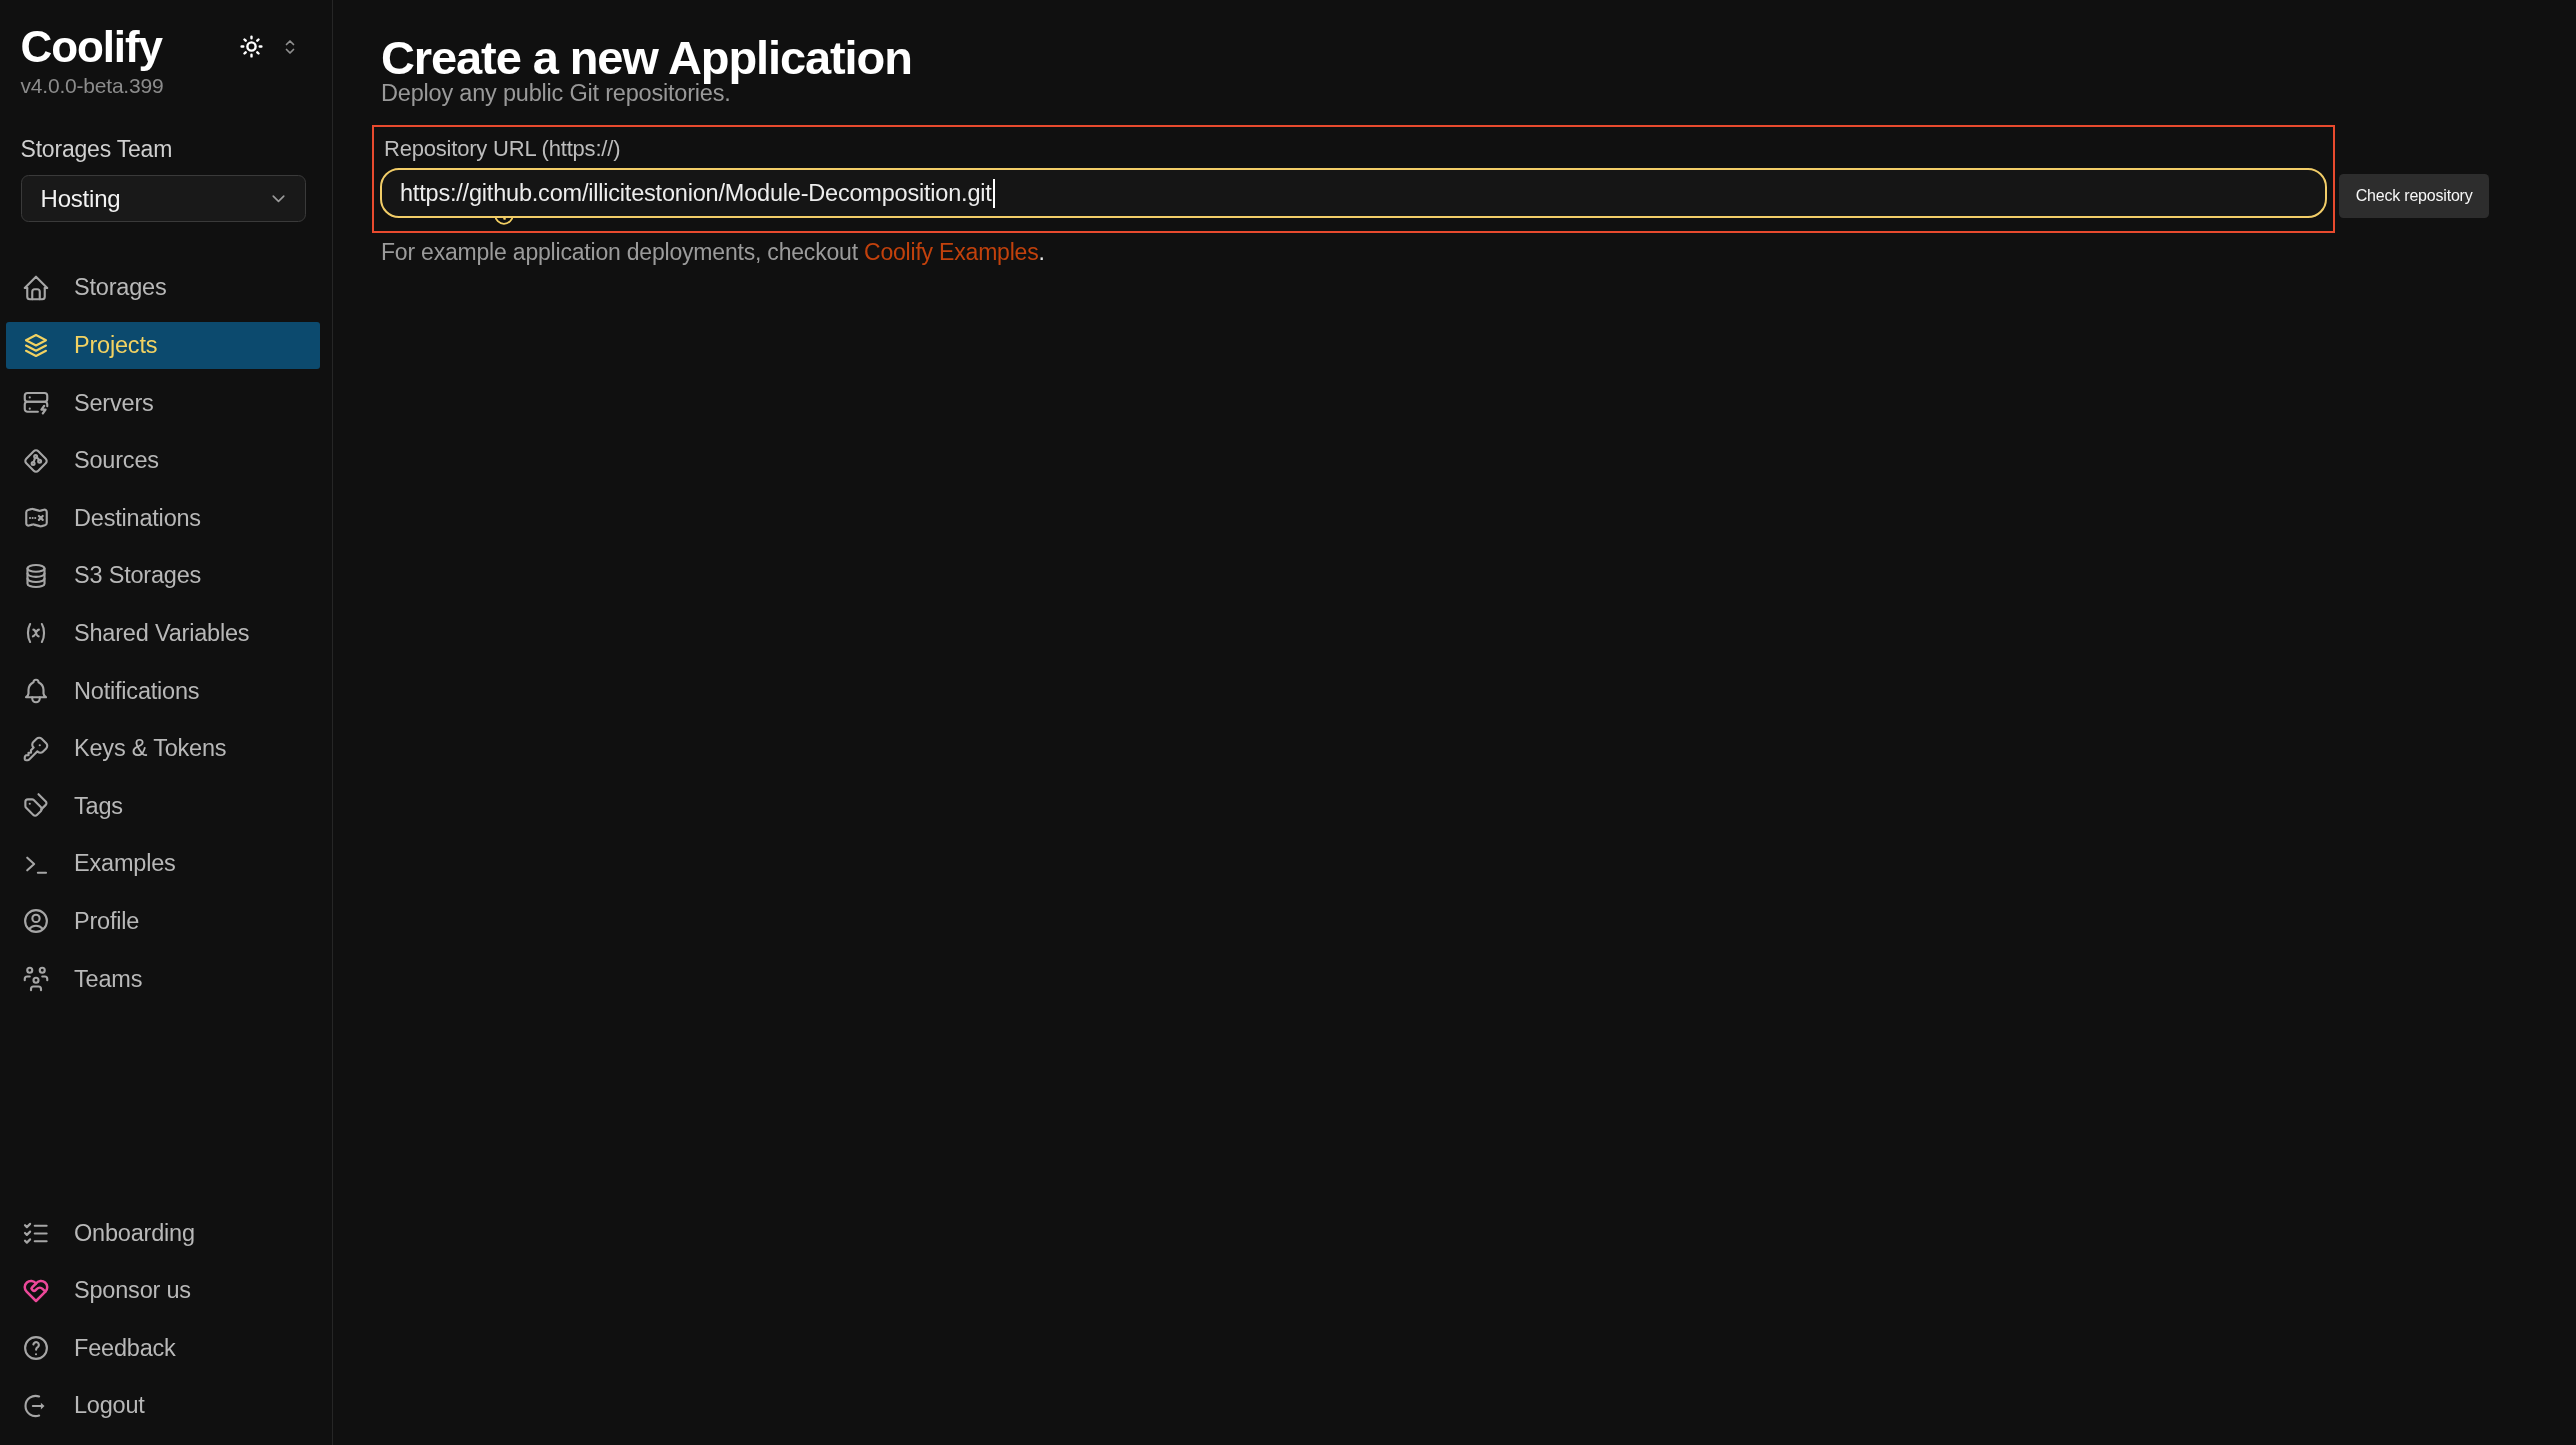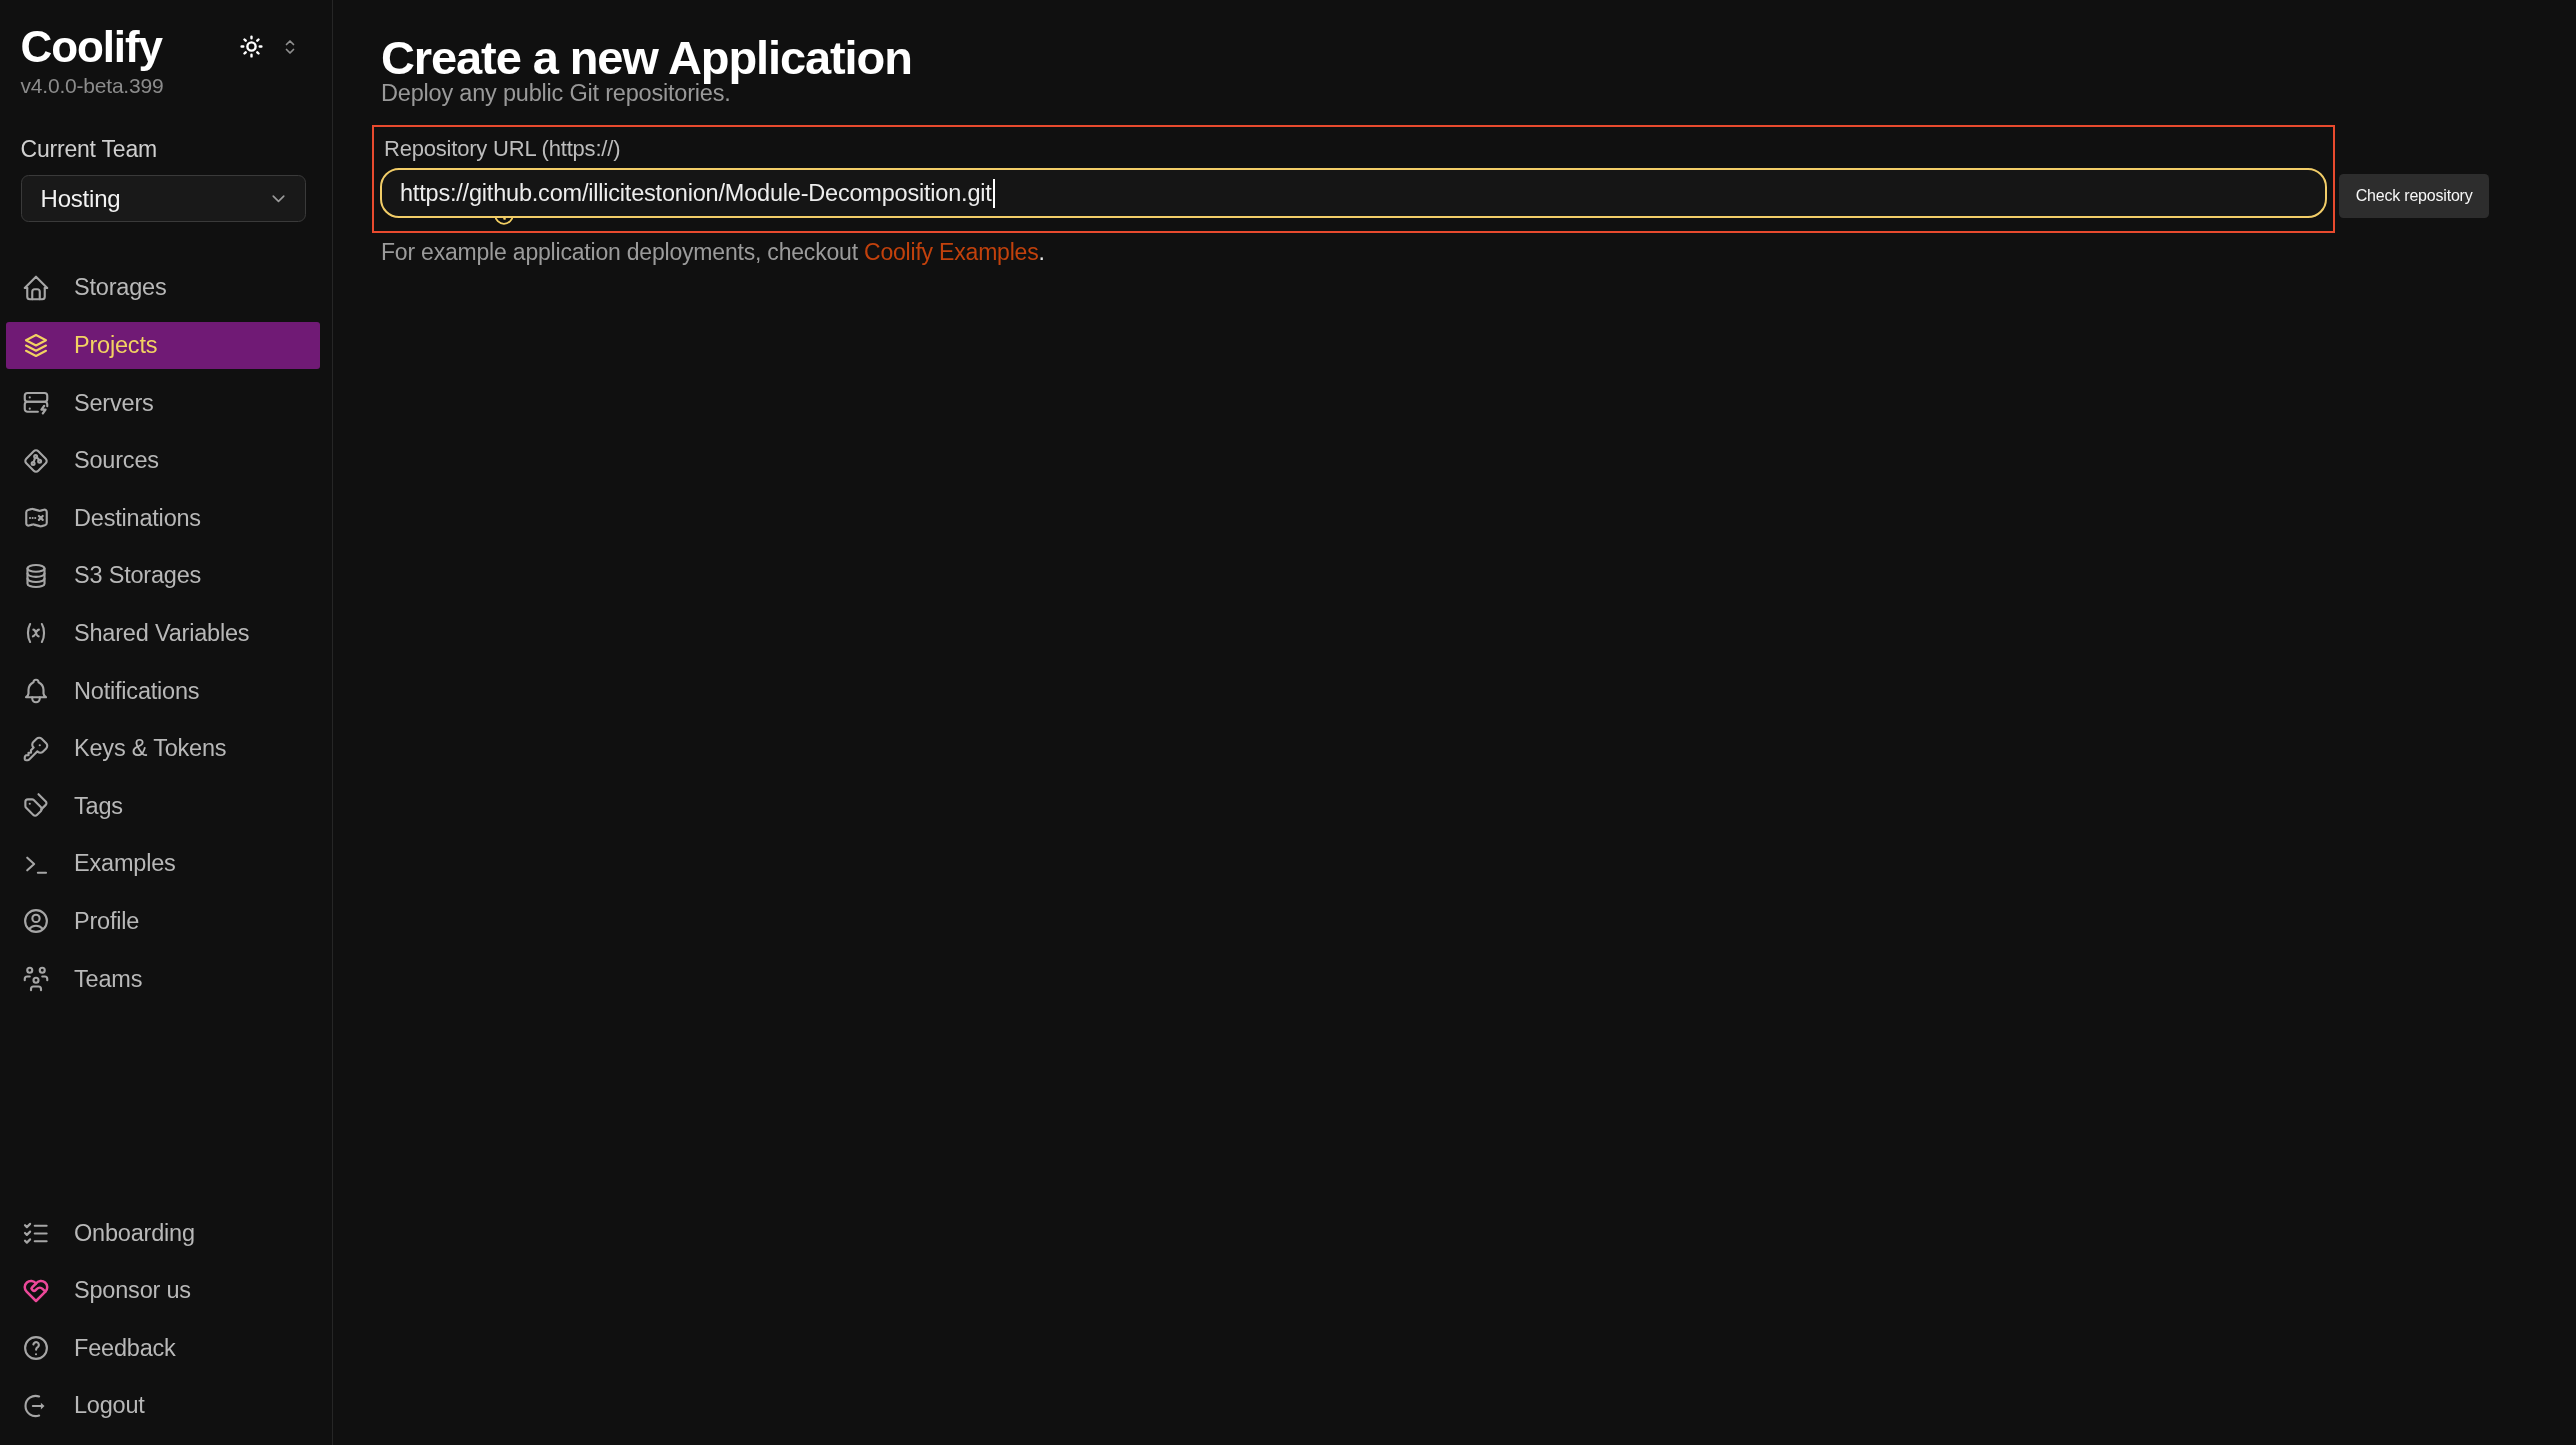--- a/index.html
+++ b/index.html
@@ -39,21 +39,21 @@
 
   .nav { margin-top:42px; display:flex; flex-direction:column; }
   .nav-footer { margin-top:auto; padding-bottom:6px; }
   .nav-item {
     height:47px; margin:0 12px 10.6px 6px; padding-left:15px;
     display:flex; align-items:center; gap:23px;
     border-radius:3px; cursor:pointer; color:#b8b8b8;
   }
   .nav-item .nav-icon { width:30px; height:30px; color:#a6a6a6; flex:0 0 30px; }
   .nav-item .nav-label { font-size:23.5px; }
-  .nav-item.active { background:#701a75; color:#f2d262; }
+  .nav-item.active { background:#0c4a6e; color:#f2d262; }
   .nav-item.active .nav-icon { color:#f2d262; }
   .nav-item .nav-icon.pink { color:#ec4899; }
 
   
   .main { position:relative; flex:1; height:1446px; background:#101010; }
   .page-title {
     position:absolute; left:48px; top:30px;
     font-size:47px; font-weight:700; color:#ffffff; letter-spacing:-1.1px;
   }
   .page-subtitle { position:absolute; left:48px; top:80px; font-size:23.5px; color:#999999; }
@@ -105,21 +105,21 @@
       <span class="selector-btn">
         <svg class="ic" viewBox="0 0 24 24">
           <path d="M8.5 9.5 12 6l3.5 3.5"></path>
             <path d="M8.5 14.5 12 18l3.5-3.5"></path>
         </svg>
       </span>
     </div>
   </div>
   <div class="version">v4.0.0-beta.399</div>
 
-  <div class="team-label">Current Team</div>
+  <div class="team-label">Storages Team</div>
   <div class="team-select">
     <span class="team-select-value">Hosting</span>
     <span class="chev">
       <svg class="ic" viewBox="0 0 24 24">
           <path d="m6.5 9.5 5.5 5.5 5.5-5.5"></path>
         </svg>
     </span>
   </div>
 
   <nav class="nav">

